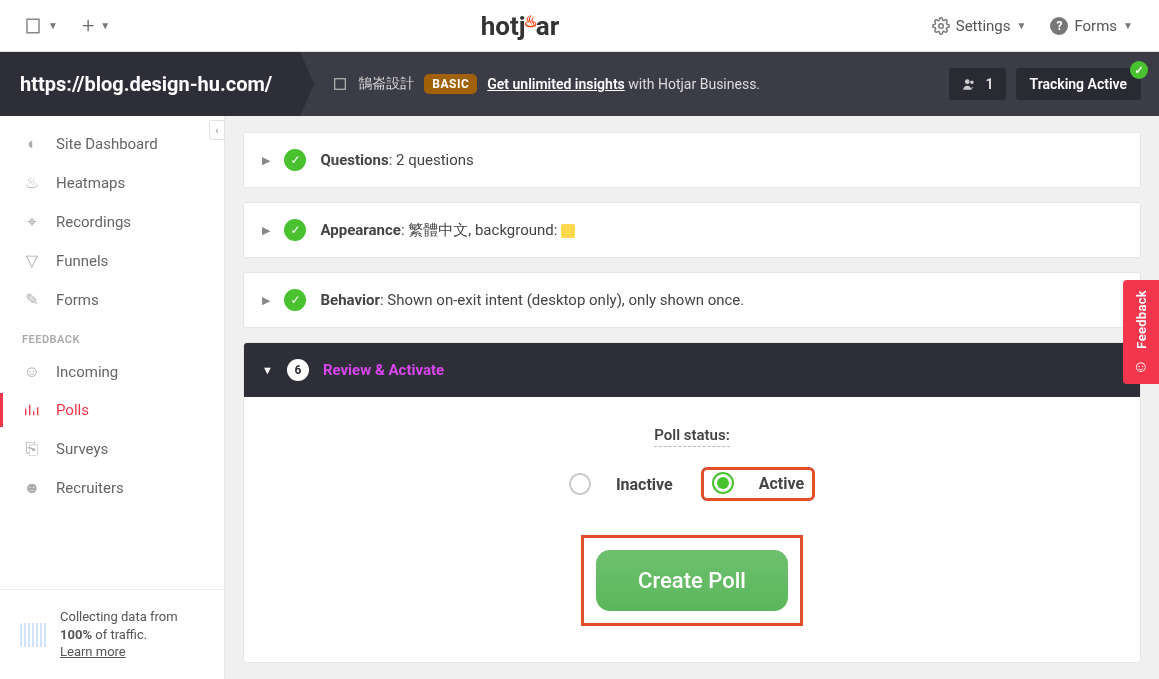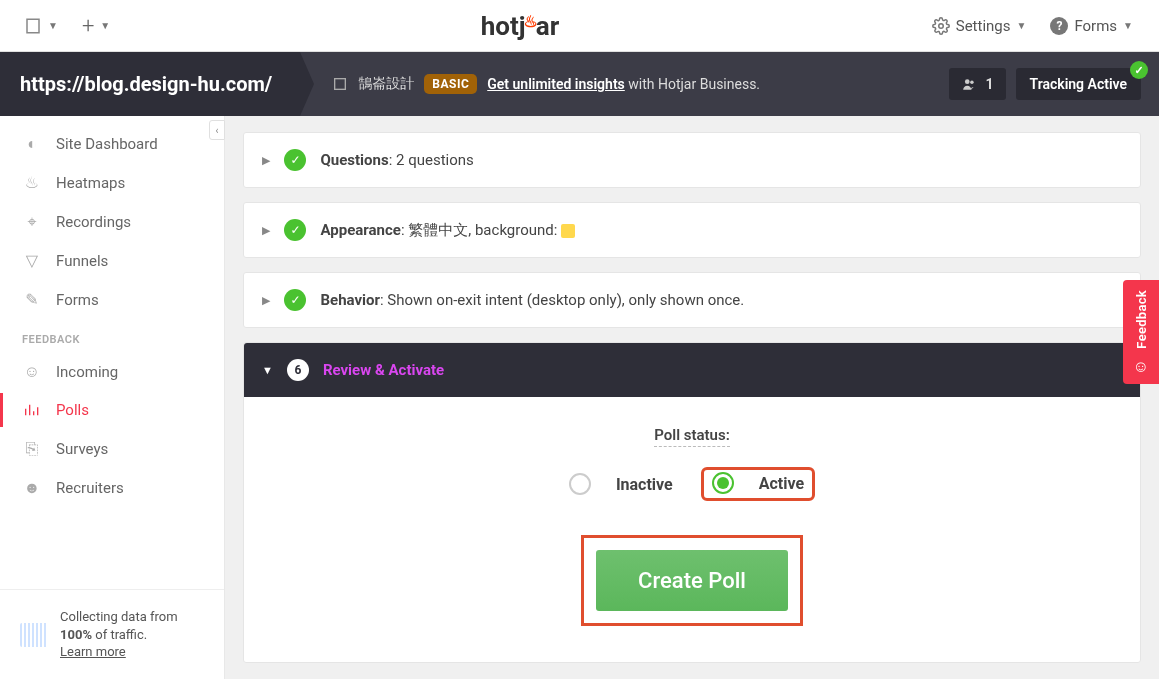--- a/index.html
+++ b/index.html
@@ -64,21 +64,21 @@
 
 .panel-body { padding: 28px 20px 36px; text-align: center; }
 .status-label { font-size: 15px; color: #444; border-bottom: 1px dashed #bbb; display: inline-block; padding-bottom: 2px; margin-bottom: 20px; font-weight:600; }
 .radio-row { display: inline-flex; align-items: center; gap: 28px; justify-content: center; }
 .radio-opt { display: flex; align-items: center; gap: 25px; cursor:pointer;font-weight:bold; }
 .radio { width: 22px; height: 22px; border: 2px solid #ccc; border-radius: 50%; display:flex; align-items:center; justify-content:center; }
 .radio.checked { border-color: #4ac230; }
 .radio.checked::after { content:''; width:12px; height:12px; background:#4ac230; border-radius:50%; }
 .radio-label { font-size: 16px; color: #444; }
 .highlight-box { border: 3px solid #e04e2e; padding: 2px 8px 4px; border-radius: 6px; display:inline-flex; align-items:flex-end; }
-.create-btn { background: #5cb85c; background: linear-gradient(#6ec06e,#5bb75b); color:#fff; font-size:22px; border:none; padding: 18px 42px; border-radius:3px; cursor:pointer; font-weight:500; }
+.create-btn { background: #5cb85c; background: linear-gradient(#6ec06e,#5bb75b); color:#fff; font-size:22px; border:none; padding: 18px 42px; border-radius:14px; cursor:pointer; font-weight:500; }
 .create-wrap { margin-top: 34px; display:inline-block; border: 3px solid #e04e2e; padding: 12px; }
 
 
 .feedback-tab { position: fixed; right: 0; top: 280px; width: 36px; background: #f4364c; color:#fff; border-radius: 4px 0 0 4px; display:flex; flex-direction:column; align-items:center; padding: 10px 0 8px; cursor:pointer; }
 .feedback-tab .txt { writing-mode: vertical-rl; transform: rotate(180deg); font-size: 13px; font-weight:600; letter-spacing:0.3px; }
 .feedback-tab .face { margin-top:8px; font-size:16px; }
 
 svg { display:block; }
 </style>
 </head>

